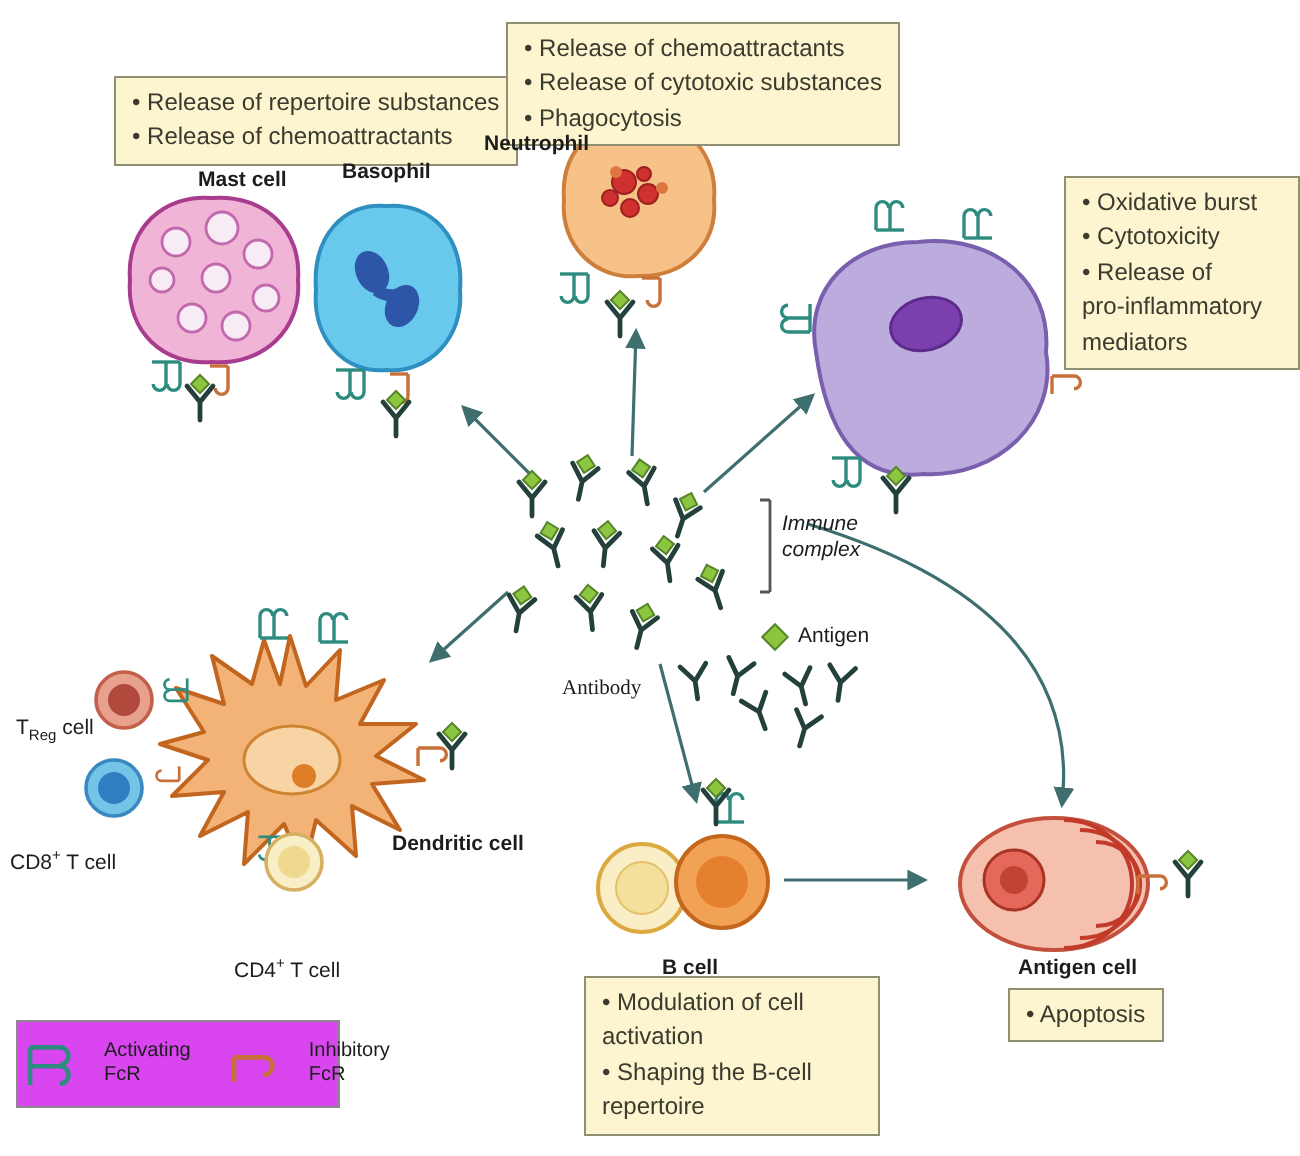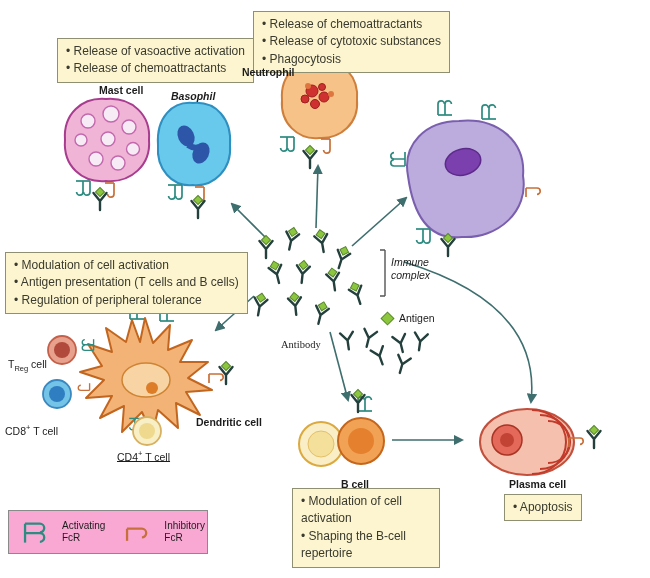--- a/index.html
+++ b/index.html
@@ -8,23 +8,23 @@
   .art{position:absolute;left:0;top:0;z-index:0;}
   .note{position:absolute;z-index:2;background:#fcf5d0;border:1px solid #8f8f72;
         color:#3a3a2e;font-size:12px;line-height:1.45;padding:4px 8px;
         white-space:pre-line;}
   .lbl{position:absolute;z-index:2;font-weight:bold;font-size:10.5px;color:#1c1c1c;
        white-space:pre-line;line-height:1.2;}
   .lbl2{position:absolute;z-index:2;font-size:10.5px;color:#1c1c1c;
         white-space:pre-line;line-height:1.2;}
   .sub{font-size:7.5px;vertical-align:sub;text-align:right;}
   .sup{font-size:7.5px;vertical-align:super;}
-  .legend{position:absolute;z-index:2;left:8px;top:510px;width:200px;height:44px;
-          border:1.5px solid #8a8a8a;background:#f9a8d4;display:flex;
-          align-items:center;gap:16px;padding-left:10px;box-sizing:border-box;}
+  .legend{position:absolute;z-index:2;left:8px;top:510px;width:162px;height:44px;
+          border:1.5px solid #8a8a8a;background:#d946ef;display:flex;
+          align-items:center;gap:16px;box-sizing:border-box;}
   .legend-item{display:flex;align-items:center;gap:7px;}
   .legend-text{font-size:10px;color:#1c1c1c;white-space:pre-line;line-height:1.2;}
 </style>
 </head>
 <body>
 
 <div class="figure">
 
   <svg class="art" width="650" height="578" viewBox="0 0 650 578">
     <defs>
@@ -180,48 +180,50 @@
     <g>
       <use href="#ab" transform="translate(336,330) rotate(-8)"></use>
       <use href="#ab" transform="translate(362,324) rotate(14)"></use>
       <use href="#ab" transform="translate(388,334) rotate(-14)"></use>
       <use href="#ab" transform="translate(412,328) rotate(8)"></use>
       <use href="#ab" transform="translate(366,348) rotate(-20)"></use>
       <use href="#ab" transform="translate(396,350) rotate(16)"></use>
     </g>
   </svg>
 
-  <div class="note" style="left:57px;top:38px;">• Release of vasoactive activation
+  <div class="note" style="left:57px;top:38px;">• Release of repertoire substances
 • Release of chemoattractants</div>
   <div class="note" style="left:253px;top:11px;">• Release of chemoattractants
 • Release of cytotoxic substances
 • Phagocytosis</div>
-  <div class="note" style="left:5px;top:252px;">• Modulation of cell activation
-• Antigen presentation (T cells and B cells)
-• Regulation of peripheral tolerance</div>
+  <div class="note" style="left:532px;top:88px;width:100px;">• Oxidative burst
+• Cytotoxicity
+• Release of
+  pro-inflammatory
+  mediators</div>
   <div class="note" style="left:504px;top:494px;">• Apoptosis</div>
   <div class="note" style="left:292px;top:488px;width:130px;">• Modulation of cell
   activation
 • Shaping the B-cell
   repertoire</div>
 
   <div class="lbl" style="left:84px;top:84px;padding-left:15px;">Mast cell</div>
-  <div class="lbl" style="left:171px;top:90px;font-style:italic;">Basophil</div>
+  <div class="lbl" style="left:171px;top:80px;">Basophil</div>
   <div class="lbl" style="left:242px;top:66px;">Neutrophil</div>
   <div class="lbl" style="left:196px;top:416px;">Dendritic cell</div>
-  <div class="lbl" style="left:341px;top:478px;text-align:center;">B cell</div>
-  <div class="lbl" style="left:509px;top:478px;">Plasma cell</div>
+  <div class="lbl" style="left:331px;top:478px;text-align:center;">B cell</div>
+  <div class="lbl" style="left:509px;top:478px;">Antigen cell</div>
 
   <div class="lbl2" style="left:8px;top:345px;">
     <span>T</span><span class="sub">Reg</span><span> cell</span>
   </div>
   <div class="lbl2" style="left:5px;top:410px;">
     <span>CD8</span><span class="sup">+</span><span> T cell</span>
   </div>
-  <div class="lbl2" style="left:117px;top:436px;text-decoration:underline;">
+  <div class="lbl2" style="left:117px;top:464px;">
     <span>CD4</span><span class="sup">+</span><span> T cell</span>
   </div>
 
   <div class="lbl2" style="left:391px;top:256px;font-style:italic;">Immune
 complex</div>
   <div class="lbl2" style="left:399px;top:312px;">Antigen</div>
   <div class="lbl2" style="left:281px;top:339px;font-family:Liberation Serif, serif;">Antibody</div>
 
   <div class="legend">
     <div class="legend-item">

